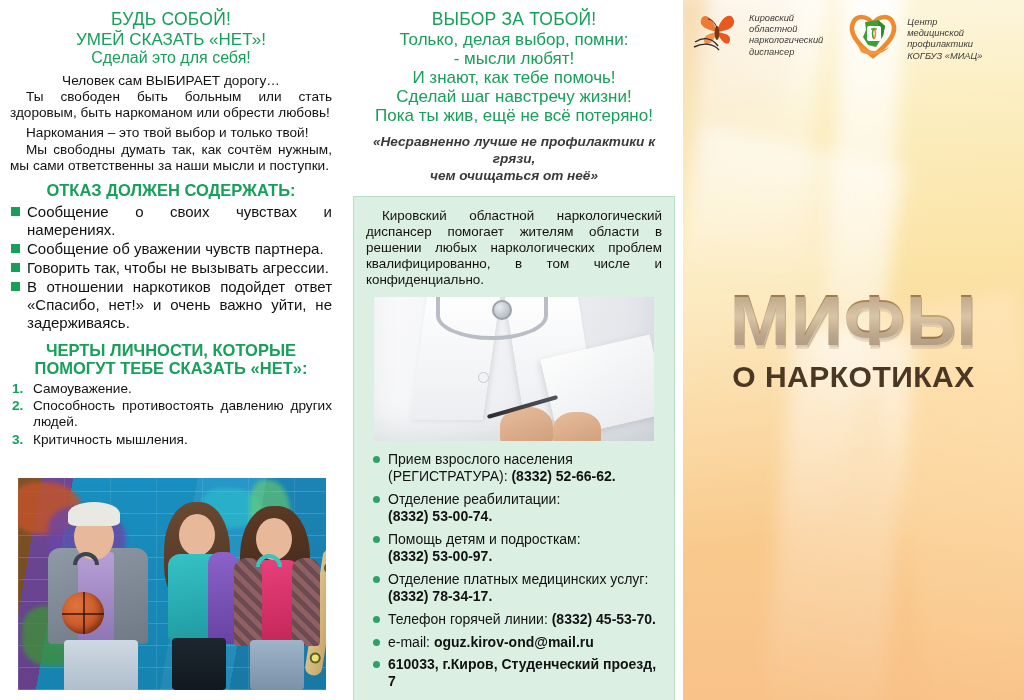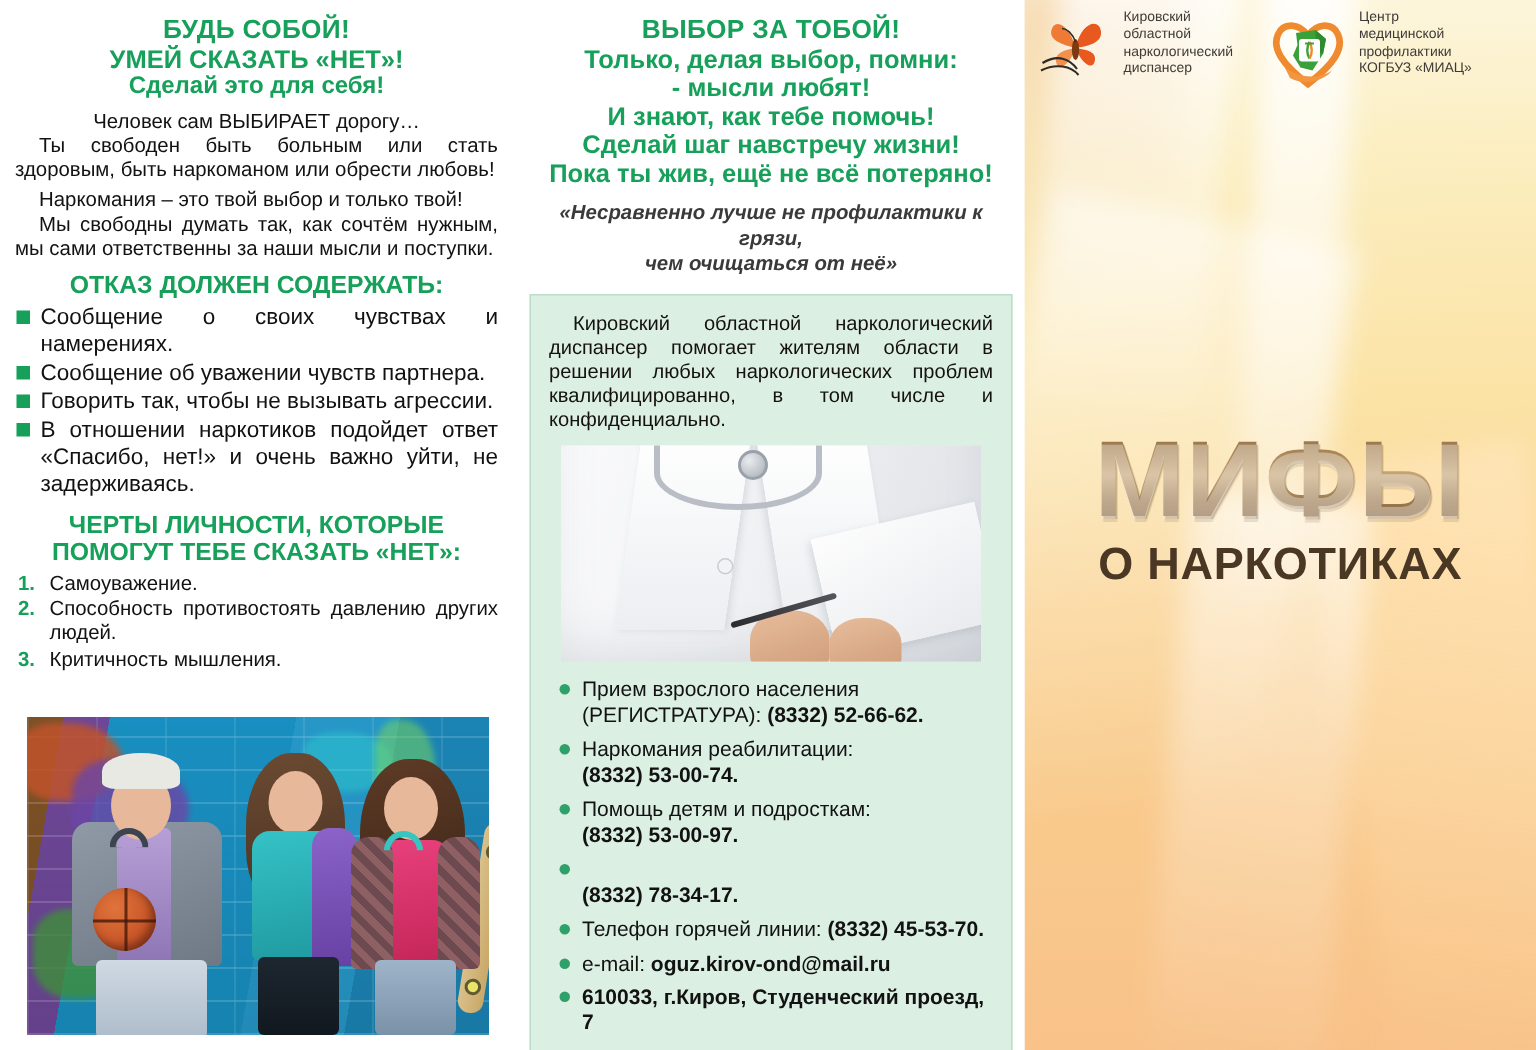--- a/index.html
+++ b/index.html
@@ -11,21 +11,21 @@
     position:relative;
   }
   .page { position:absolute; inset:0; width:1024px; height:700px; }
 
   
   .col-left { position:absolute; left:0; top:0; width:340px; height:700px; padding:10px 8px 0 10px; }
   .col-mid  { position:absolute; left:345px; top:0; width:338px; height:700px; padding:10px 8px 0 8px; }
   .col-right{ position:absolute; left:683px; top:0; width:341px; height:700px; overflow:hidden; }
 
   .hdr-green {
-    color:#16a05a; font-weight:bold; text-align:center; line-height:1.12;
+    color:#16a05a; font-weight:normal; text-align:center; line-height:1.12;
   }
   .hdr-1 { font-size:17.5px; letter-spacing:.2px; }
   .hdr-2 { font-size:17px; }
   .hdr-3 { font-size:16px; }
 
   .sec-title {
     color:#16a05a; font-weight:bold; text-align:center; font-size:16.5px;
     line-height:1.12; margin:7px 0 3px;
   }
 
@@ -164,21 +164,21 @@
     transform:rotate(-9deg); }
   .ray5 { left:95px; top:330px; width:120px; height:400px;
     background:linear-gradient(185deg,rgba(255,255,255,.55),rgba(255,255,255,0));
     transform:rotate(5deg); }
   .shade1 { position:absolute; left:-10px; top:-10px; width:120px; height:250px;
     background:linear-gradient(150deg,rgba(236,176,112,.45),rgba(255,255,255,0) 75%);
     filter:blur(13px); }
 
   .logos { position:absolute; left:8px; top:6px; width:330px; height:76px;
     display:flex; align-items:flex-start; gap:10px; }
-  .logo { display:flex; align-items:flex-start; gap:6px; }
+  .logo { display:flex; align-items:flex-end; gap:6px;font-style:italic; }
   .logo-txt { font-size:9.3px; color:#3e3a36; line-height:1.22; font-weight:normal; }
 
   .title-wrap { position:absolute; left:0; top:286px; width:341px; text-align:center; }
   .title-main {
     font-size:72px; font-weight:bold; letter-spacing:1px; line-height:.95;
     background:linear-gradient(180deg,#8c6a44 0%,#a98456 22%,#c6a577 45%,#9c7a50 70%,#7d5c38 100%);
     -webkit-background-clip:text; background-clip:text; color:transparent;
     text-shadow:0 2px 0 rgba(255,255,255,.35);
     filter:drop-shadow(1px 2px 0 rgba(120,90,55,.45));
   }
@@ -287,23 +287,23 @@
         <div class="steth-h"></div>
         <div class="btn-c"></div>
         <div class="clip"></div>
         <div class="hand1"></div>
         <div class="hand2"></div>
         <div class="pen"></div>
       </div>
 
       <ul class="dots">
         <li><span>Прием взрослого населения (РЕГИСТРАТУРА): </span><b>(8332) 52-66-62.</b></li>
-        <li><span>Наркомания реабилитации: </span><br><b>(8332) 53-00-74.</b></li>
+        <li><span>Отделение реабилитации: </span><br><b>(8332) 53-00-74.</b></li>
         <li><span>Помощь детям и подросткам: </span><br><b>(8332) 53-00-97.</b></li>
-        <li><br><b>(8332) 78-34-17.</b></li>
+        <li><span>Отделение платных медицинских услуг: </span><br><b>(8332) 78-34-17.</b></li>
         <li><span>Телефон горячей линии: </span><b>(8332) 45-53-70.</b></li>
         <li><span>e-mail: </span><b>oguz.kirov-ond@mail.ru</b></li>
         <li class="allbold"><b>610033, г.Киров, Студенческий проезд, 7</b></li>
       </ul>
     </div>
   </div>
 
   <div class="gutter" style="left:676px;"></div>
 
   <div class="col-right">

